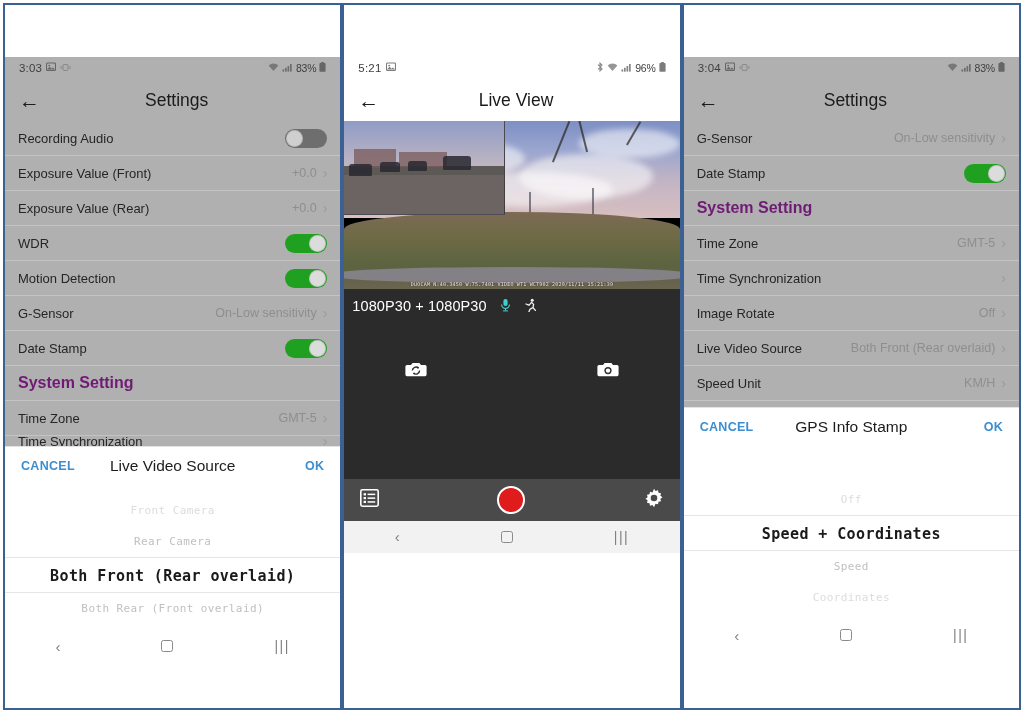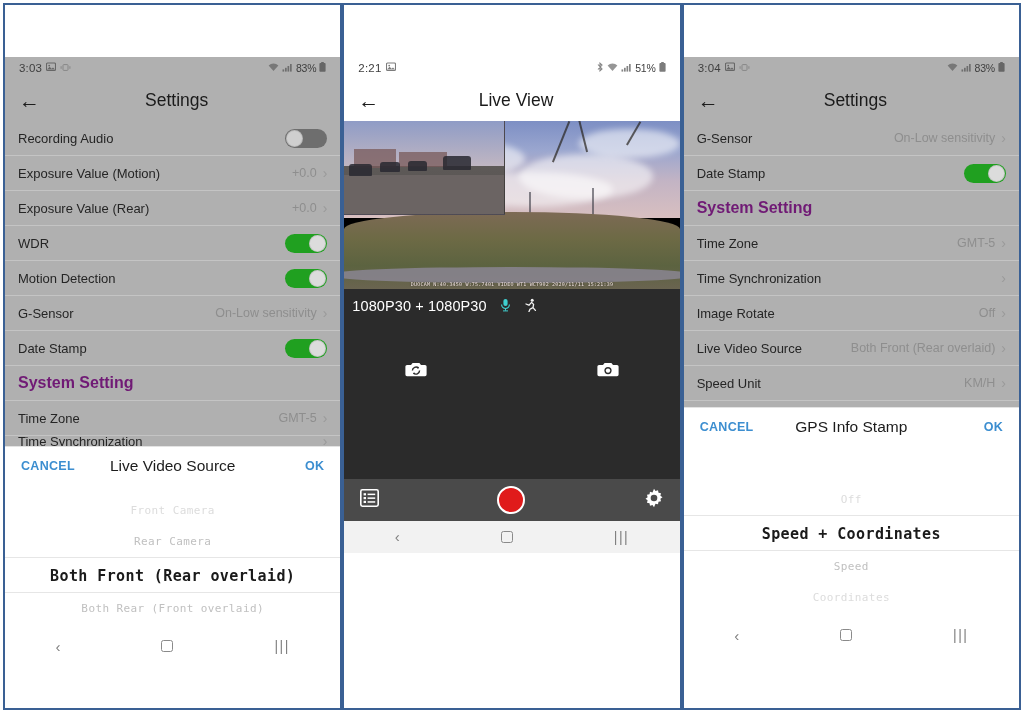--- a/index.html
+++ b/index.html
@@ -329,21 +329,21 @@
         </div>
 
         <div>
           <div class="row">
             <span class="label">Recording Audio</span>
             <span class="toggle off">
                 <span class="knob"></span>
               </span>
           </div>
           <div class="row">
-            <span class="label">Exposure Value (Motion)</span>
+            <span class="label">Exposure Value (Front)</span>
             <span class="value">+0.0</span>
             <span class="chev">›</span>
           </div>
           <div class="row">
             <span class="label">Exposure Value (Rear)</span>
             <span class="value">+0.0</span>
             <span class="chev">›</span>
           </div>
           <div class="row">
             <span class="label">WDR</span>
@@ -406,21 +406,21 @@
       <div class="bottom-pad"></div>
     </div>
   </div>
 
   <div class="panel">
     <div class="phone">
       <div class="top-pad"></div>
 
       <div class="statusbar">
         <div class="sb-left">
-          <span class="sb-clock">2:21</span>
+          <span class="sb-clock">5:21</span>
           <span class="sb-ico">
             <svg width="10" height="10" viewBox="0 0 10 10">
                 <rect x="0.5" y="1" width="9" height="7.5" rx="1" fill="none" stroke="#4a4a4a" stroke-width="1.1"></rect>
                 <circle cx="3.2" cy="3.6" r="0.9" fill="#4a4a4a"></circle>
                 <path d="M1 7.5 L3.6 4.8 L5.6 6.8 L7 5.6 L9 7.5 Z" fill="#4a4a4a"></path>
               </svg>
           </span>
         </div>
         <div class="sb-spacer"></div>
         <div class="sb-right">
@@ -435,21 +435,21 @@
               </svg>
           </span>
           <span class="sb-ico">
             <svg width="11" height="9" viewBox="0 0 11 9">
                 <rect x="0.5" y="6.4" width="1.7" height="2.2" fill="#555"></rect>
                 <rect x="3" y="4.8" width="1.7" height="3.8" fill="#555"></rect>
                 <rect x="5.5" y="3" width="1.7" height="5.6" fill="#555"></rect>
                 <rect x="8" y="1" width="1.7" height="7.6" fill="#555"></rect>
               </svg>
           </span>
-          <span class="sb-pct">51%</span>
+          <span class="sb-pct">96%</span>
           <span class="sb-ico">
             <svg width="7" height="10" viewBox="0 0 7 10">
                 <rect x="2.2" y="0" width="2.6" height="1.1" fill="#4a4a4a"></rect>
                 <rect x="0.4" y="1.1" width="6.2" height="8.6" rx="0.8" fill="#4a4a4a"></rect>
               </svg>
           </span>
         </div>
       </div>
 
       <div class="appbar">

